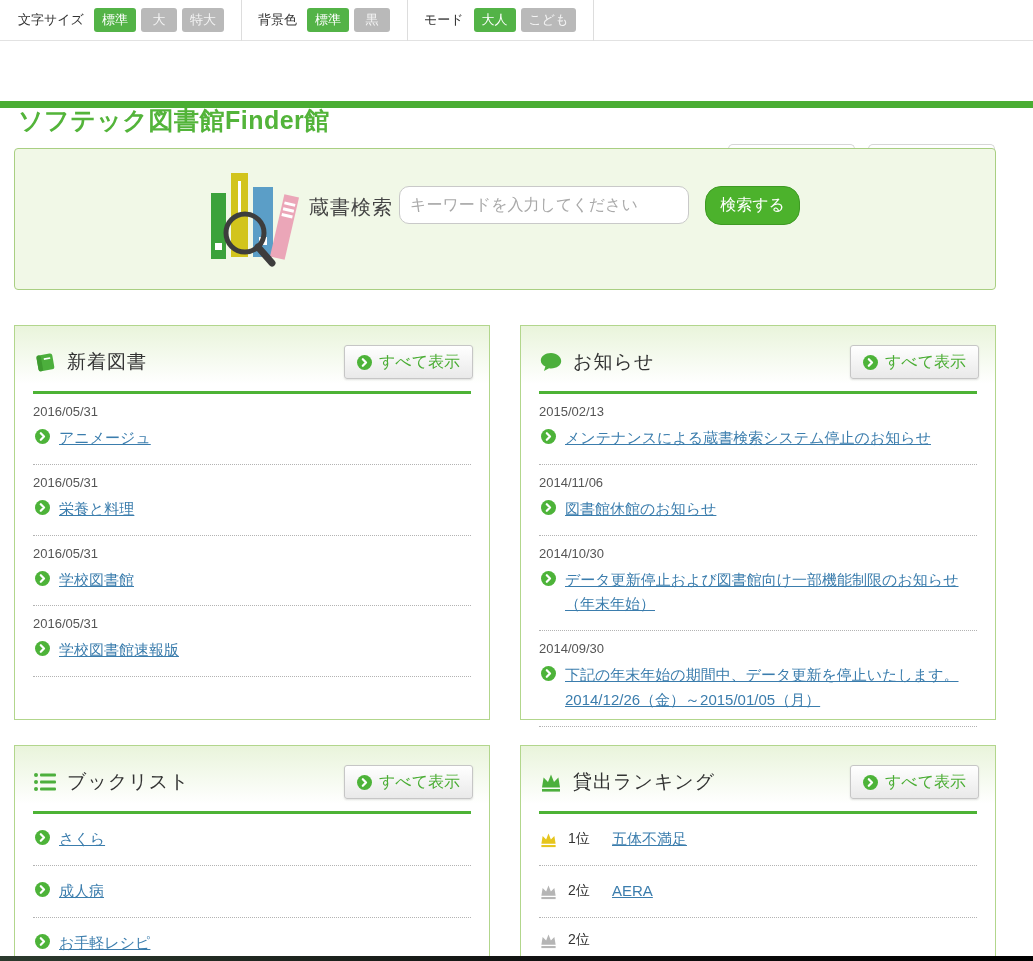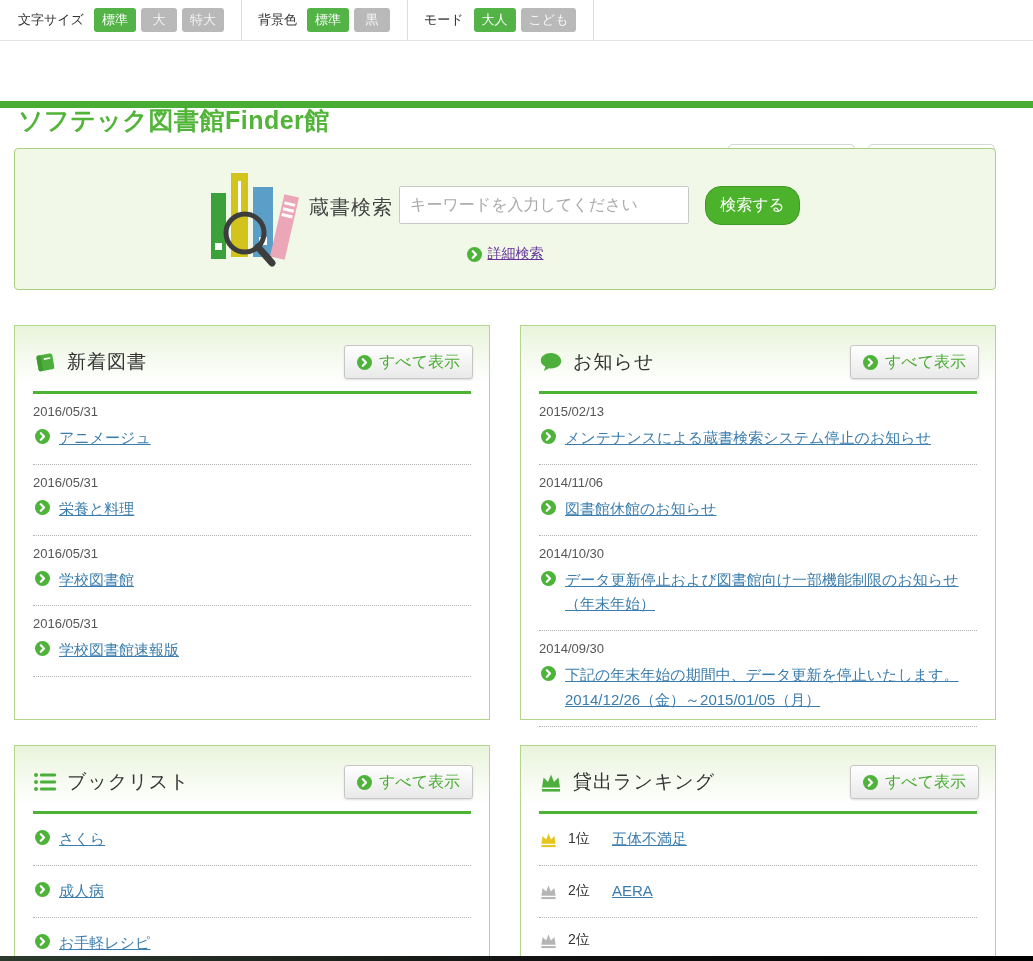--- a/index.html
+++ b/index.html
@@ -58,21 +58,21 @@
   .bk-yellow .lbl { position:absolute; left:7px; top:8px; width:3px; height:32px; background:#fff; }
   .bk-blue   { left:42px; top:14px; width:20px; height:70px; background:#5b9ec7; }
   .bk-blue .lbl   { position:absolute; left:6px; bottom:12px; width:8px; height:8px; background:#fff; }
   .bk-pink   { left:66px; top:22px; width:15px; height:64px; background:#eba6b8; transform:rotate(13deg); }
   .bk-pink .lbl   { position:absolute; left:2px; top:7px; width:11px; height:3px; background:#fff;
                     box-shadow:0 6px 0 #fff, 0 12px 0 #fff; }
   .mag { position:absolute; left:8px; top:36px; }
   .search-label { position:absolute; left:294px; top:45px; font-size:20px; color:#444; letter-spacing:1px; }
   .search-input {
     position:absolute; left:384px; top:37px; width:290px; height:38px;
-    border:1px solid #c9c9c9; border-radius:2px; padding:0 10px; font-size:16px;
+    border:1px solid #c9c9c9; border-radius:10px; padding:0 10px; font-size:16px;
     color:#333; background:#fff; font-family:inherit;
   }
   .search-input::placeholder { color:#a9a9a9; }
   .search-submit {
     position:absolute; left:690px; top:37px; width:95px; height:39px;
     background:#4cb22c; border:1px solid #3f9a24; border-radius:16px;
     color:#fff; font-size:16px; cursor:pointer; font-family:inherit;
   }
   .advanced-row {
     position:absolute; left:0; top:96px; width:100%;
@@ -187,27 +187,20 @@
           <span class="lbl"></span>
         </span>
       <svg class="mag" width="62" height="62" viewBox="0 0 62 62" fill="none" stroke="#3d3d3d" stroke-width="5">
         <circle cx="26" cy="24" r="19"></circle>
         <line x1="39" y1="38" x2="53" y2="54" stroke-width="7" stroke-linecap="round"></line>
       </svg>
     </div>
     <div class="search-label">蔵書検索</div>
     <input class="search-input" type="text" placeholder="キーワードを入力してください" style="">
     <button class="search-submit">検索する</button>
-    <div class="advanced-row">
-      <svg class="ci" viewBox="0 0 16 16">
-          <circle cx="8" cy="8" r="8"></circle>
-          <path d="M6.2 4.6 9.6 8 6.2 11.4"></path>
-        </svg>
-      <a class="advanced-link">詳細検索</a>
-    </div>
   </div>
 
   <section class="panel p-newbooks">
     <div class="panel-head">
       <svg class="panel-icon" width="24" height="24" viewBox="0 0 24 24">
         <g transform="rotate(-10 12 13)">
           <rect x="4.5" y="4.5" width="16" height="16" rx="2.5" fill="#4caf3c"></rect>
           <rect x="4.5" y="4.5" width="4.5" height="16" rx="2" fill="#3e9a2f"></rect>
           <line x1="11.5" y1="9" x2="18" y2="9" stroke="#fff" stroke-width="1.6"></line>
         </g>

